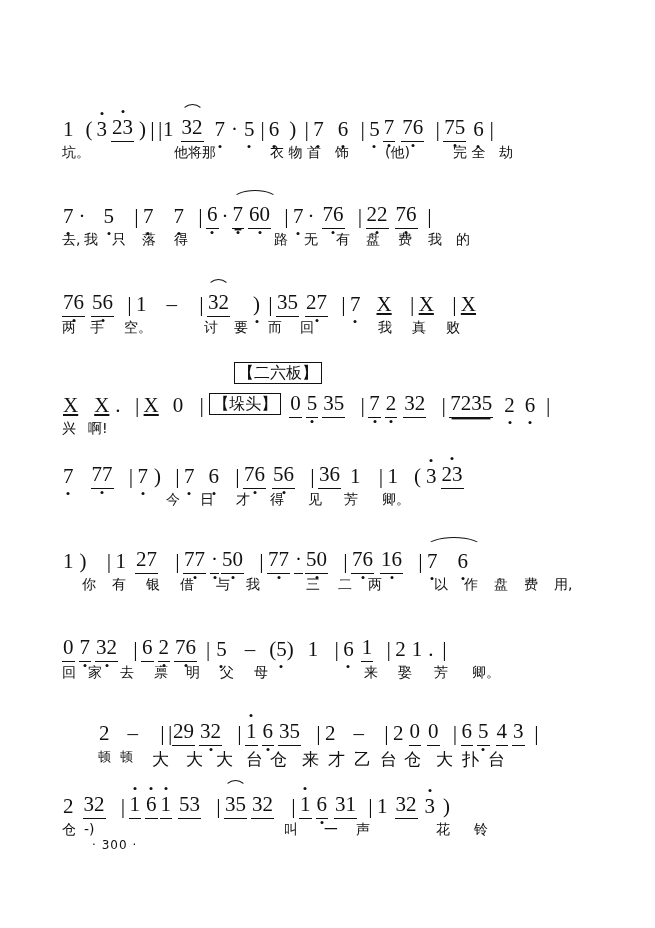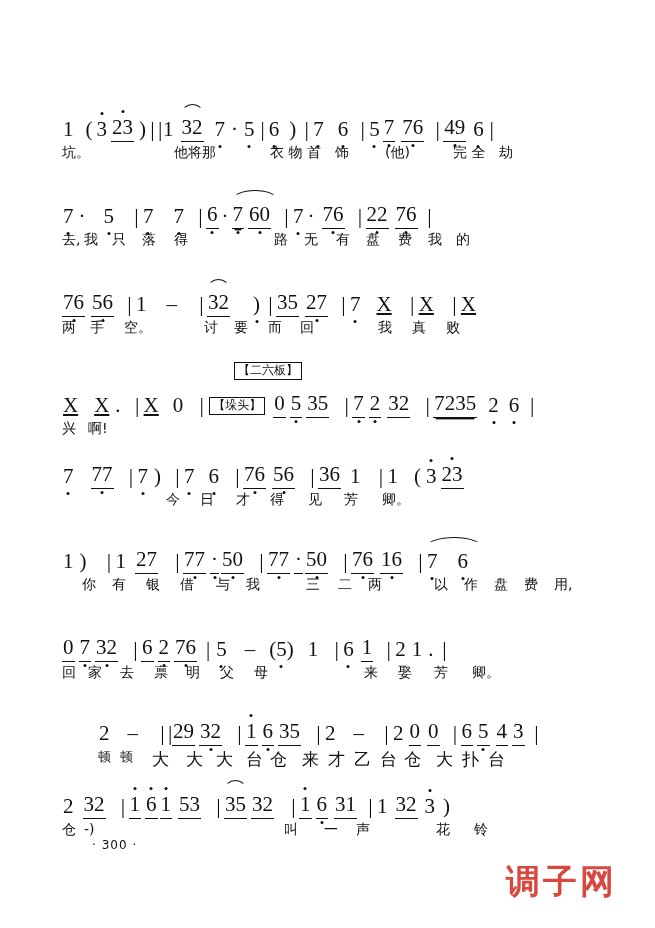--- a/index.html
+++ b/index.html
@@ -60,21 +60,21 @@
     height:9px;
     border-top:1.4px solid #111;
     border-radius:50%/100% 100% 0 0;
     border-left:1.2px solid transparent;
     border-right:1.2px solid transparent;
   }
   .tagbox{
     display:inline-block;
     border:1.5px solid #111;
     font-family:"DejaVu Sans", sans-serif;
-    font-size:12px;
+    font-size:16px;
     padding:1px 3px;
     vertical-align:middle;
     line-height:1.15;
   }
   .pagenum{
     position:absolute;
     left:92px;top:838px;
     font-family:"DejaVu Sans", sans-serif;
     font-size:12px;
     letter-spacing:1px;
@@ -123,21 +123,21 @@
       <span class="nt dot-below" style="margin-right:8px;">6</span>
       <span class="nt" style="margin-right:4px;">)</span>
       <span class="bar">|</span>
       <span class="nt dot-below" style="margin-right:12px;">7</span>
       <span class="nt dot-below" style="margin-right:8px;">6</span>
       <span class="bar">|</span>
       <span class="nt dot-below" style="margin-right:2px;">5</span>
       <span class="nt underline1 dot-below" style="margin-right:6px;">7</span>
       <span class="nt underline1 dot-below" style="margin-right:8px;">76</span>
       <span class="bar">|</span>
-      <span class="nt underline1 dot-below" style="margin-right:6px;">49</span>
+      <span class="nt underline1 dot-below" style="margin-right:6px;">75</span>
       <span class="nt dot-below" style="margin-right:4px;">6</span>
       <span class="bar" style="width:6px;">|</span>
     </div>
     <div class="lyrics-row">
       <span class="sp" style="width:0px"></span>
       <span class="sp" style="width:20px;text-align:left;">坑。</span>
       <span class="sp" style="width:92px;"></span>
       <span class="sp" style="width:56px;">他将那</span>
       <span class="sp" style="width:40px;"></span>
       <span class="sp" style="width:115px;">衣 物 首　饰</span>
@@ -451,16 +451,15 @@
     </div>
   </div>
 
   <div class="pagenum">
     <span>·</span>
     <span>300</span>
     <span>·</span>
   </div>
 
   <div class="watermark">
-    <div class="wm-main">调子网</div>
   </div>
 
 </div>
 
 </body></html>

